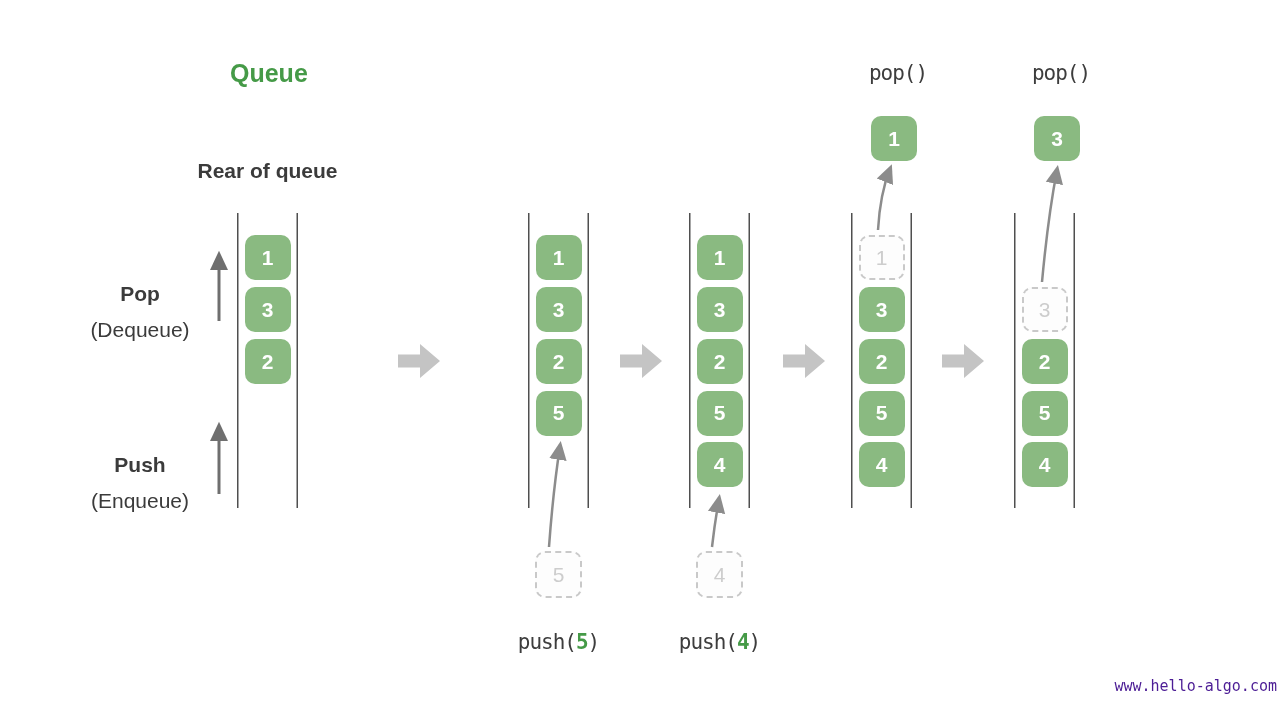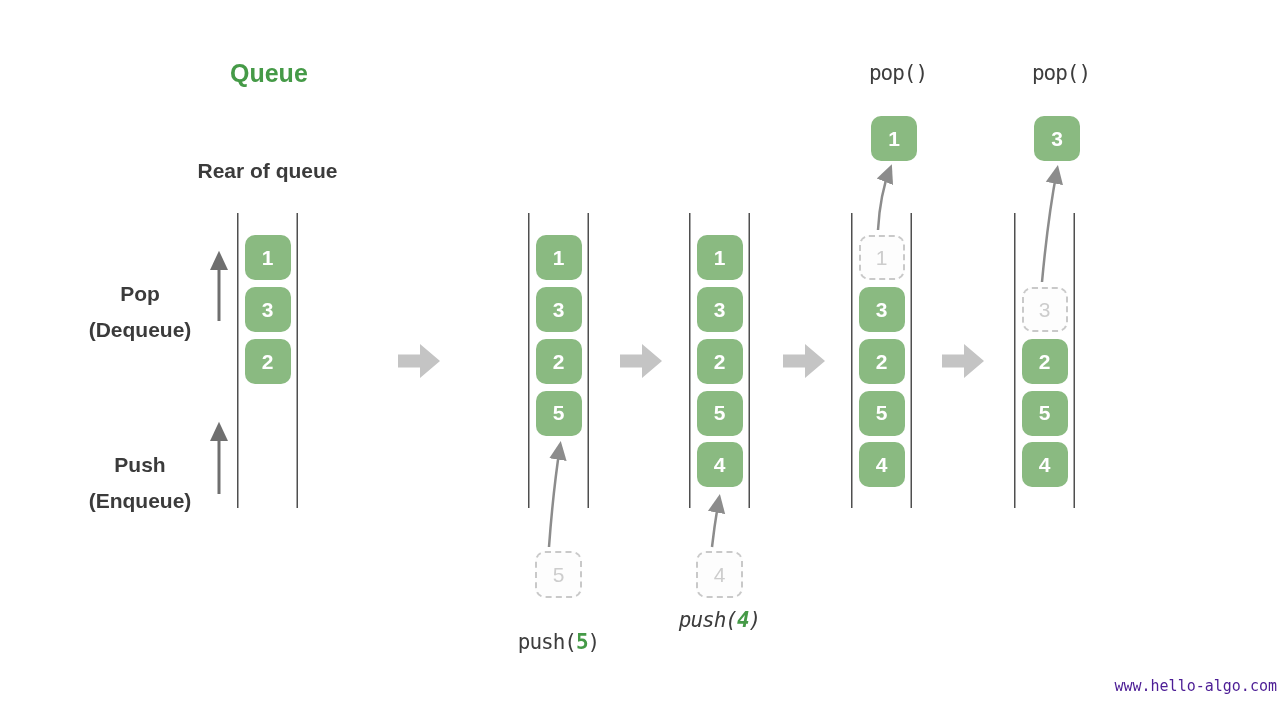--- a/index.html
+++ b/index.html
@@ -40,21 +40,21 @@
   }
   .big-label {
     position:absolute; font-size:21px; font-weight:700;
     color:#3b3b3b; text-align:center; white-space:nowrap;
   }
   .side-group {
     position:absolute; width:160px; text-align:center;
     color:#3b3b3b; font-size:21px; line-height:36px;
   }
   .side-group .main { font-weight:700;margin-top:20px; }
-  .side-group .sub  { font-weight:700; }
+  .side-group .sub  { font-weight:400; }
 
   .watermark {
     position:absolute; right:44px; top:677px;
     font-family:"DejaVu Sans Mono", monospace;
     font-size:15px; color:#4c1d95; letter-spacing:0;
   }
 </style>
 </head>
 <body>
 
@@ -121,21 +121,21 @@
       <div class="qbox solid" style="left: 535.5px; top: 339px;">2</div>
       <div class="qbox solid" style="left: 535.5px; top: 390.5px;">5</div>
       <div class="qbox ghost ghost-lg" style="left: 535px; top: 551px;">5</div>
       <div class="op-label" style="left: 468.5px; top: 630px; width: 180px;"><span>push(</span><span class="arg">5</span><span>)</span></div>
       <div class="qbox solid" style="left: 696.5px; top: 235px;">1</div>
       <div class="qbox solid" style="left: 696.5px; top: 287px;">3</div>
       <div class="qbox solid" style="left: 696.5px; top: 339px;">2</div>
       <div class="qbox solid" style="left: 696.5px; top: 390.5px;">5</div>
       <div class="qbox solid" style="left: 696.5px; top: 442px;">4</div>
       <div class="qbox ghost ghost-lg" style="left: 696px; top: 551px;">4</div>
-      <div class="op-label" style="left: 629.5px; top: 608px; width: 180px; font-style: italic;"><span>push(</span><span class="arg">4</span><span>)</span></div>
+      <div class="op-label" style="left: 629.5px; top: 630px; width: 180px;"><span>push(</span><span class="arg">4</span><span>)</span></div>
       <div class="qbox ghost" style="left: 858.5px; top: 235px;">1</div>
       <div class="qbox solid" style="left: 858.5px; top: 287px;">3</div>
       <div class="qbox solid" style="left: 858.5px; top: 339px;">2</div>
       <div class="qbox solid" style="left: 858.5px; top: 390.5px;">5</div>
       <div class="qbox solid" style="left: 858.5px; top: 442px;">4</div>
       <div class="qbox solid" style="left: 871px; top: 116px;">1</div>
       <div class="op-label" style="left: 828px; top: 61px; width: 140px;">pop()</div>
       <div class="qbox ghost" style="left: 1021.5px; top: 287px;">3</div>
       <div class="qbox solid" style="left: 1021.5px; top: 339px;">2</div>
       <div class="qbox solid" style="left: 1021.5px; top: 390.5px;">5</div>

